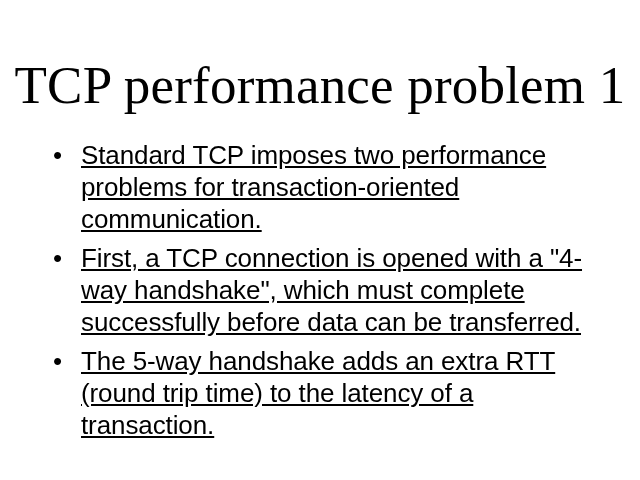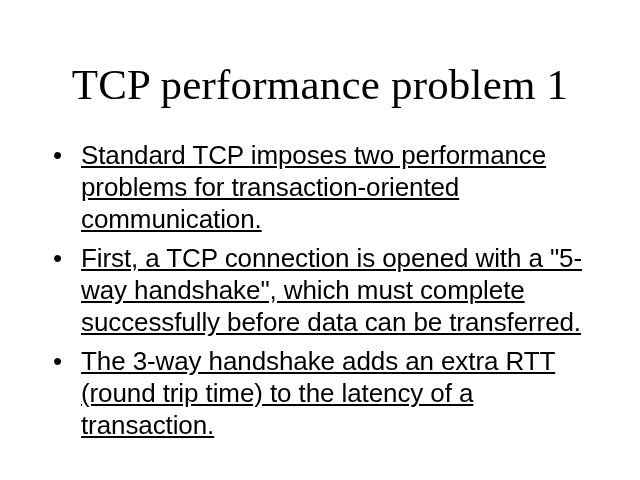--- a/index.html
+++ b/index.html
@@ -24,21 +24,21 @@
     box-sizing: border-box;
   }
 
   .slide-title {
     position: absolute;
     top: 62px;
     left: 0;
     width: 640px;
     text-align: center;
     font-family: "Liberation Serif", "DejaVu Serif", serif;
-    font-size: 43px;
+    font-size: 53px;
     font-weight: normal;
     line-height: 46px;
     color: #000000;
     letter-spacing: 0.2px;
     margin: 0;
     white-space: nowrap;
   }
 
   .slide-body {
     position: absolute;
@@ -91,23 +91,23 @@
 
   <ul class="slide-body">
 
     <li class="bullet-item">
       <span class="bullet-marker">•</span>
       <span class="bullet-text">Standard TCP imposes two performance problems for transaction-oriented communication.</span>
     </li>
 
     <li class="bullet-item">
       <span class="bullet-marker">•</span>
-      <span class="bullet-text">First, a TCP connection is opened with a "5-way handshake", which must complete successfully before data can be transferred.</span>
+      <span class="bullet-text">First, a TCP connection is opened with a "4-way handshake", which must complete successfully before data can be transferred.</span>
     </li>
 
     <li class="bullet-item">
       <span class="bullet-marker">•</span>
-      <span class="bullet-text">The 3-way handshake adds an extra RTT (round trip time) to the latency of a transaction.</span>
+      <span class="bullet-text">The 5-way handshake adds an extra RTT (round trip time) to the latency of a transaction.</span>
     </li>
 
   </ul>
 
 </div>
 
 </body></html>

